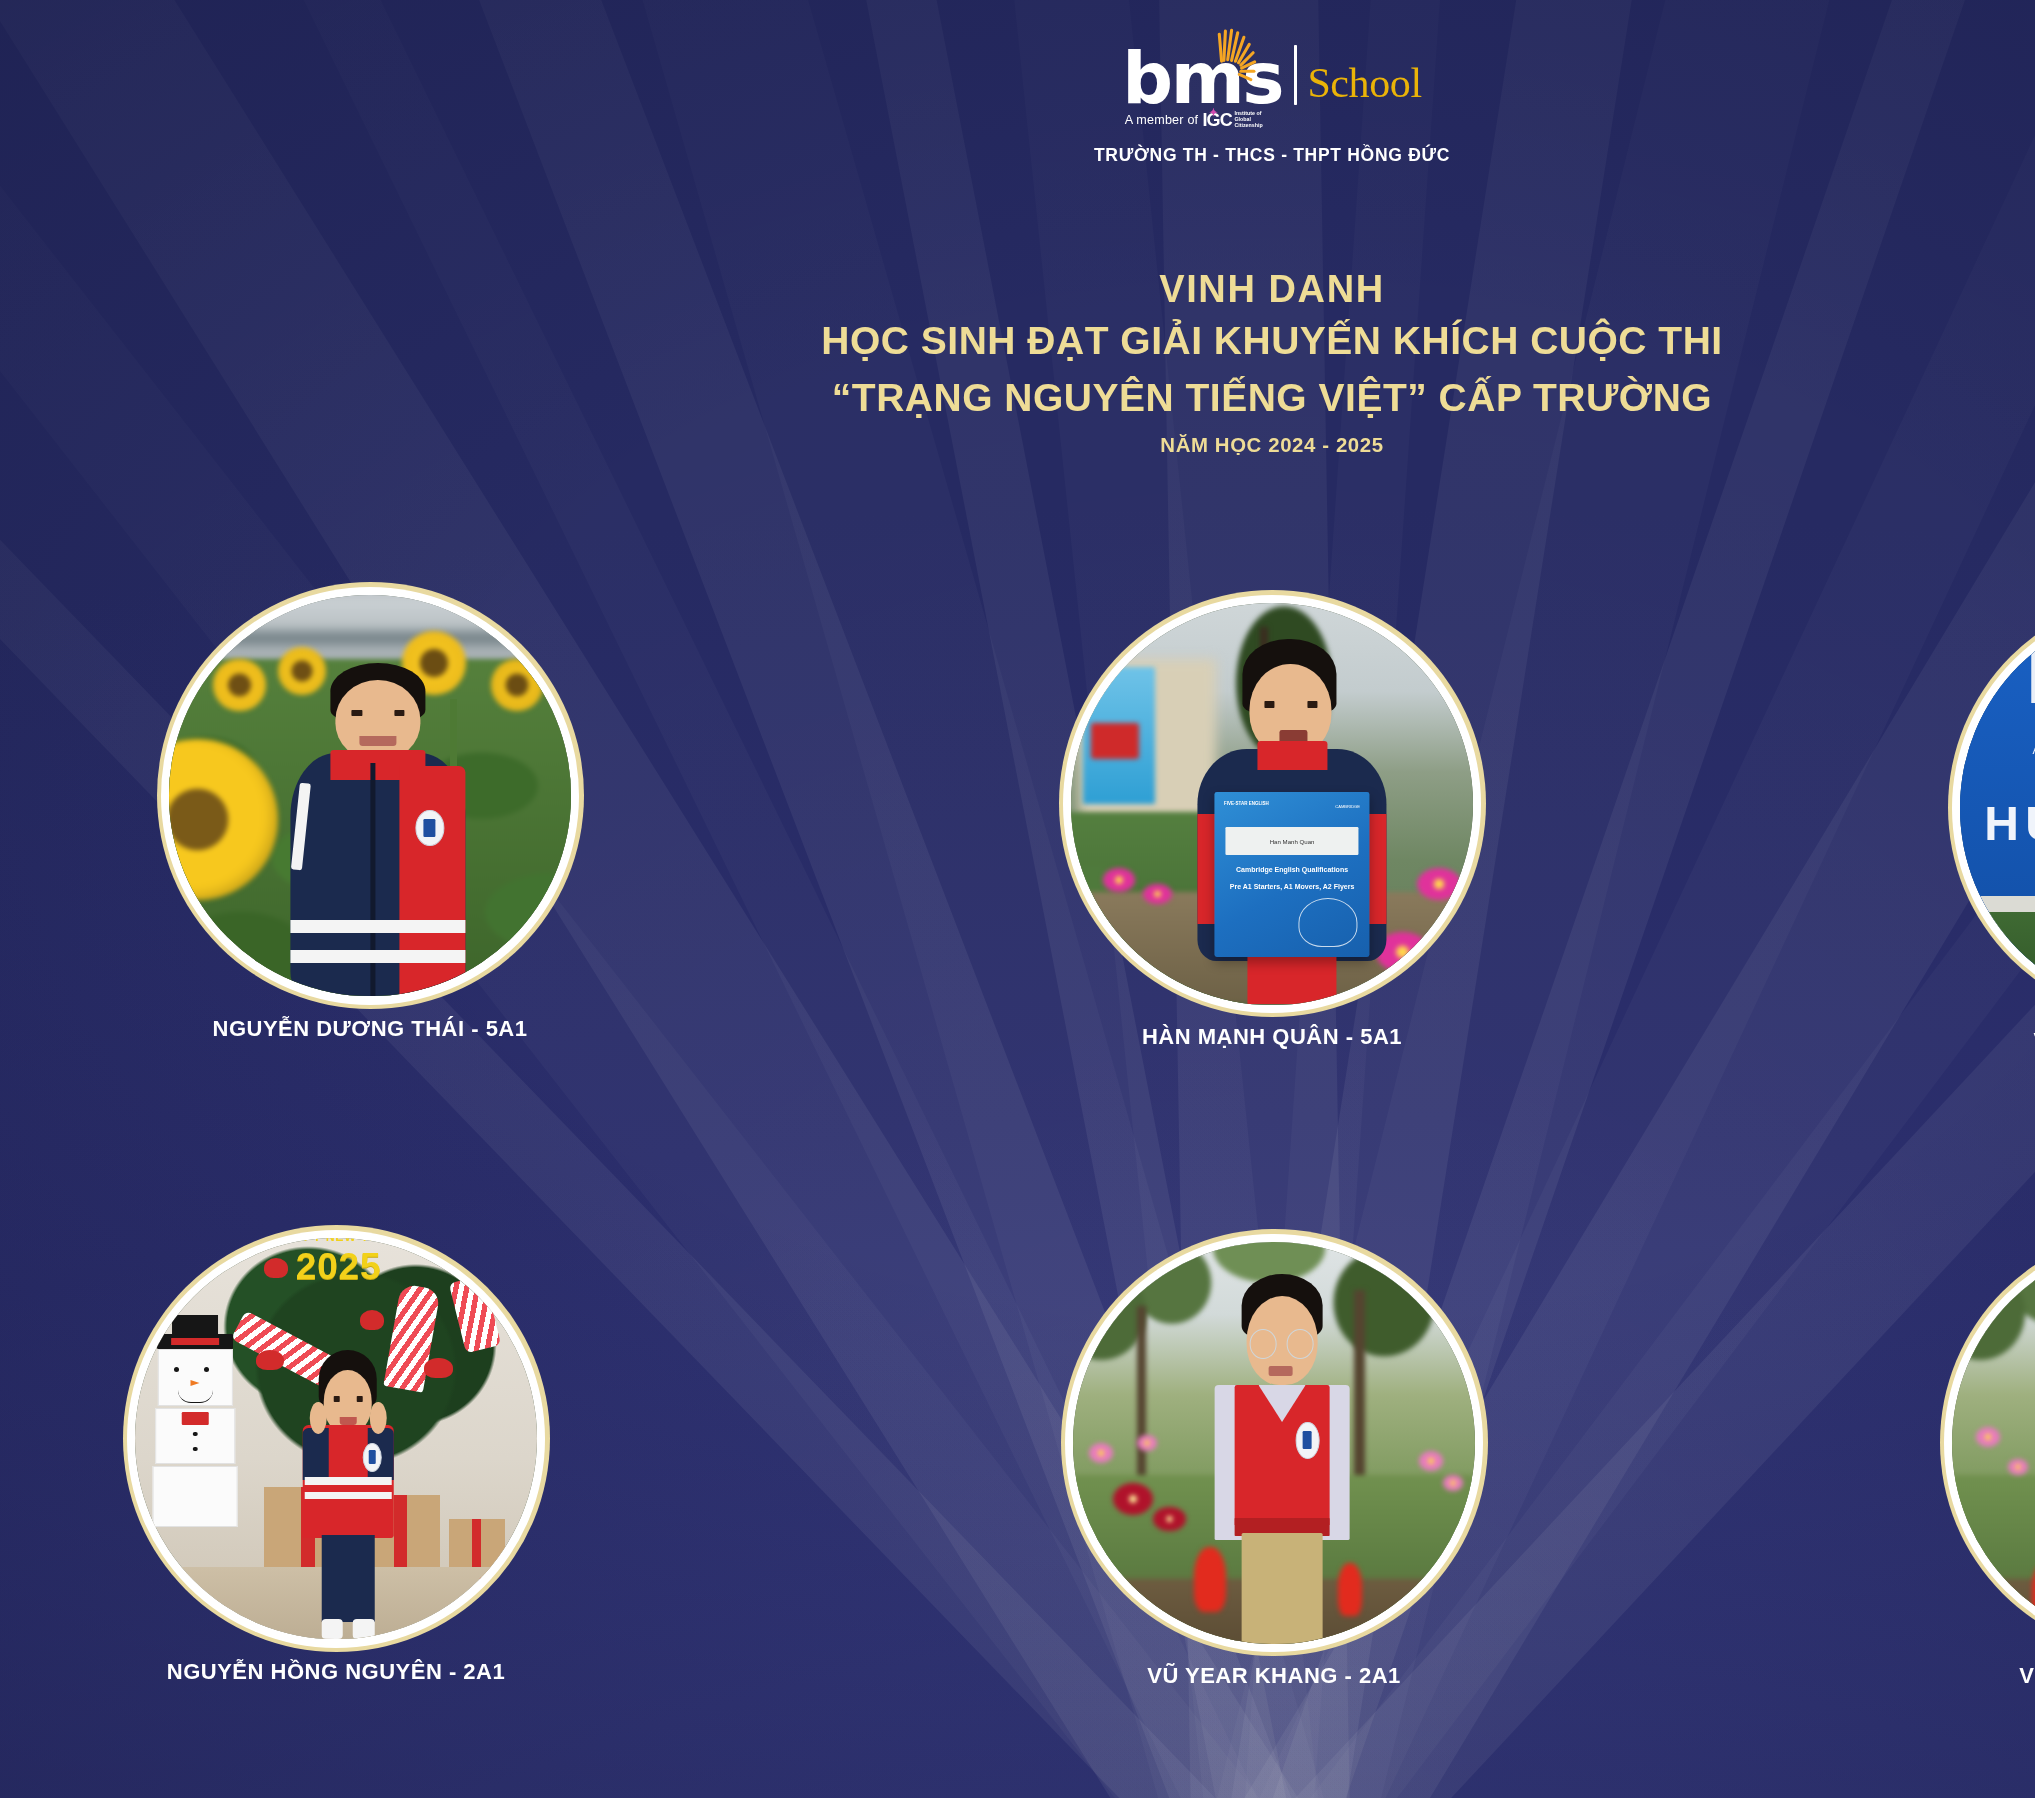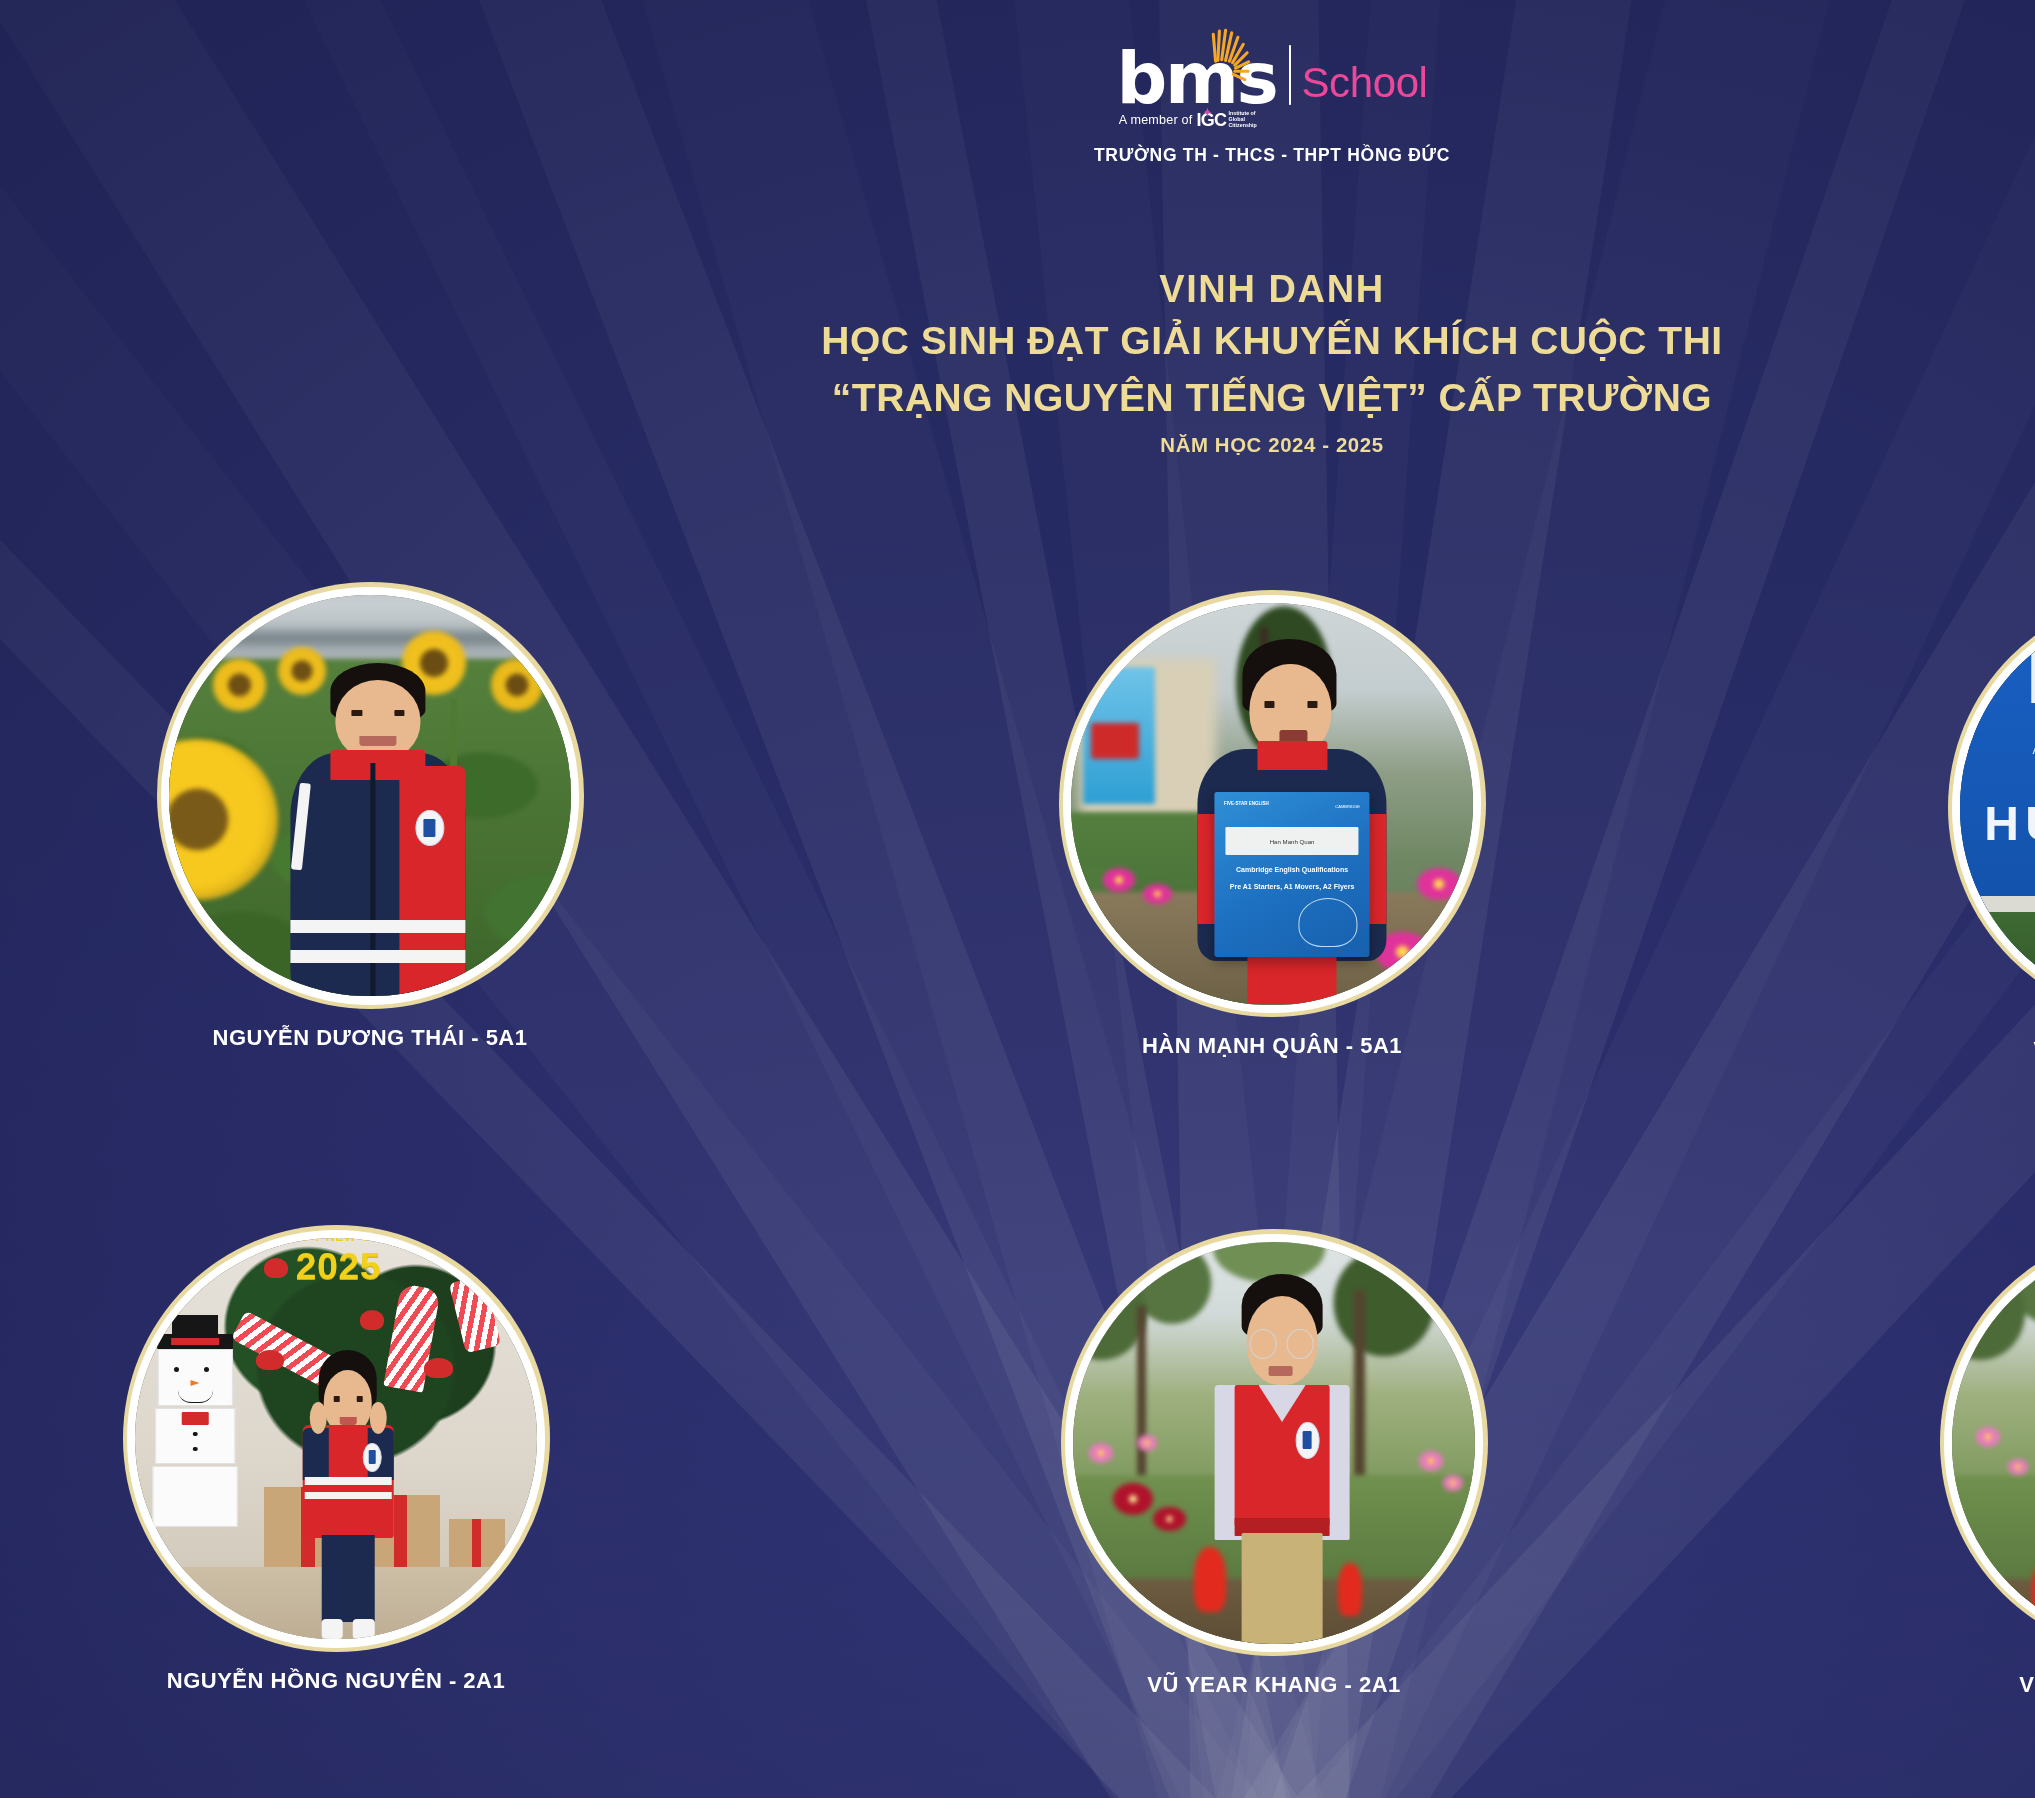--- a/index.html
+++ b/index.html
@@ -33,22 +33,22 @@
   .logo-row{display:flex;align-items:flex-end;justify-content:center;position:relative;}
   .bms-wrap{position:relative;display:flex;align-items:flex-end;}
   .bms-text{
     font-family:"DejaVu Sans", sans-serif;
     font-size:71px;font-weight:700;color:#ffffff;line-height:.80;
     letter-spacing:-2.4px;
   }
   .sunburst{position:absolute;left:68px;top:-26px;width:77px;height:77px;}
   .divider{width:2.4px;height:60px;background:#ffffff;margin:0 10.6px 2.4px 12.2px;border-radius:0.8px;}
   .school-word{
-    font-family:Liberation Sans, sans-serif;
-    font-size:42px;font-weight:400;color:#ec4899;line-height:1;letter-spacing:-0.4px;
+    font-family:Liberation Serif, serif;
+    font-size:42px;font-weight:400;color:#eab308;line-height:1;letter-spacing:-0.4px;
     padding-bottom:3.3px;
   }
   .member-row{display:flex;align-items:center;justify-content:flex-start;margin-top:2.4px;margin-left:2.4px;}
   .member-txt{font-size:12.6px;color:#fff;font-weight:400;letter-spacing:0.2px;}
   .igc{font-size:18px;font-weight:800;color:#fff;margin:0 2.4px 0 4.1px;letter-spacing:-0.8px;position:relative;}
   .igc .star{position:absolute;left:6.5px;top:-4.1px;font-size:10.6px;color:#d04ab0;}
   .igc-sub{font-size:5.3px;line-height:1.12;color:#fff;text-align:left;font-weight:600;}
   .school-line{
     margin-top:14px;font-size:17.5px;font-weight:700;color:#ffffff;letter-spacing:0.7px;
   }
@@ -84,21 +84,21 @@
     width:100%;height:100%;border-radius:50%;
     background:#ffffff;padding:8.1px;
   }
   .photo{
     width:100%;height:100%;border-radius:50%;overflow:hidden;position:relative;
     background:#4b5a40;
   }
   .photo > *{position:absolute;}
 
   .name{
-    margin-top:16px;
+    margin-top:7px;
     font-size:22px;font-weight:800;color:#ffffff;letter-spacing:0.5px;
     white-space:nowrap;
   }
 
   
   .sky{left:0;top:0;width:100%;height:100%;}
   .blur{filter:blur(2.8px);}
   .blur2{filter:blur(5.7px);}
 
   

